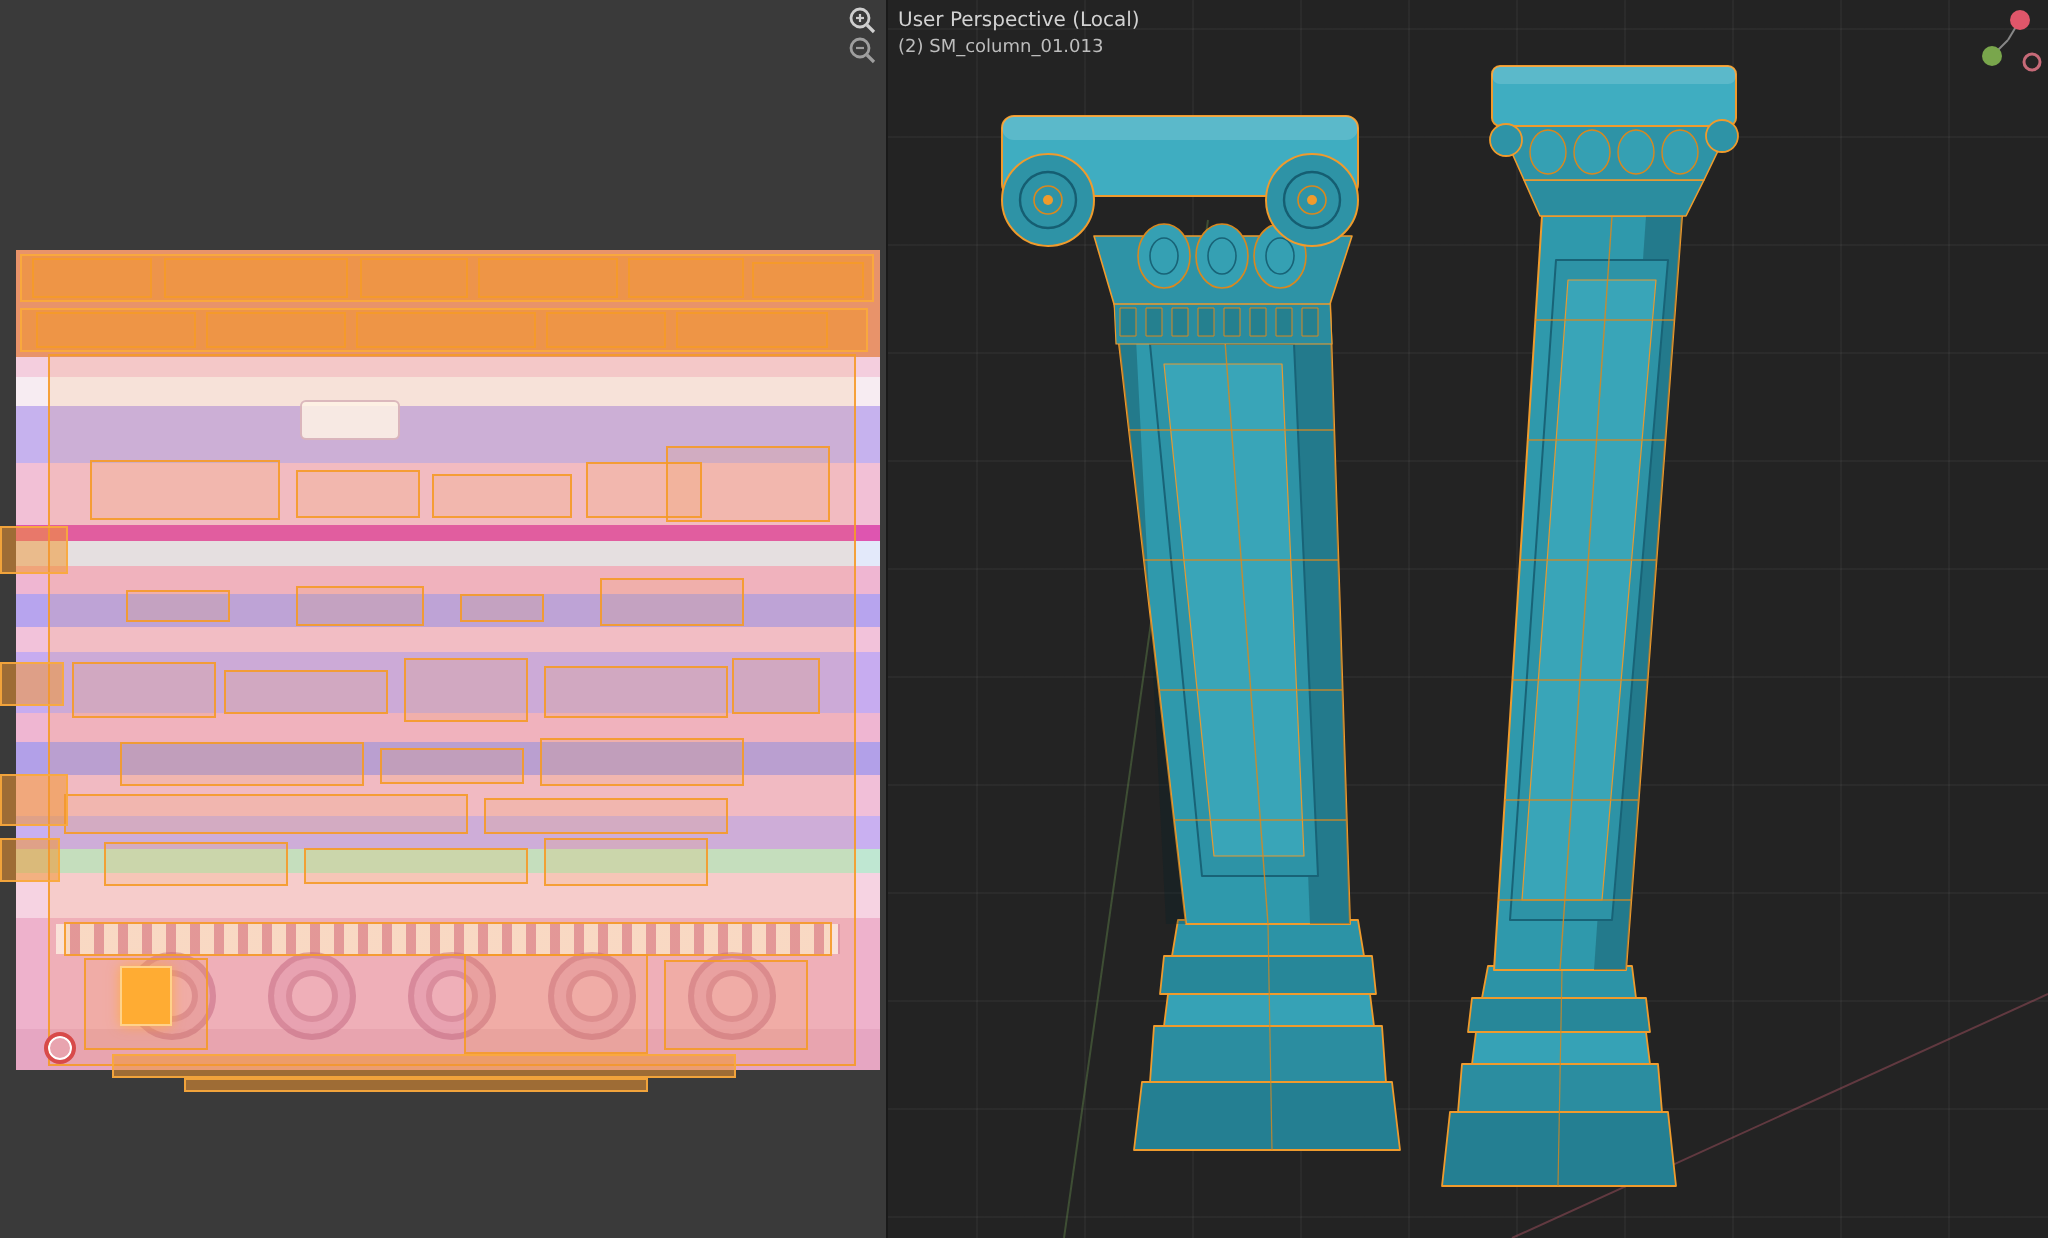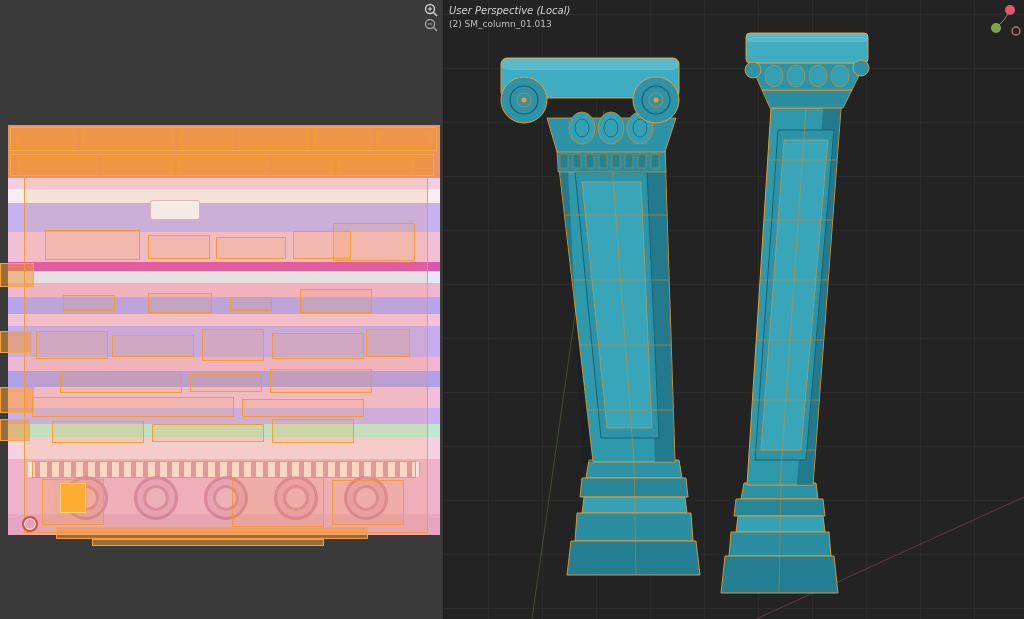--- a/index.html
+++ b/index.html
@@ -65,21 +65,21 @@
     position:absolute;left:444px;top:0;width:580px;height:619px;
     background-color:#232323;
     background-image:
       linear-gradient(rgba(140,140,140,.08) 1px, transparent 1px),
       linear-gradient(90deg, rgba(140,140,140,.08) 1px, transparent 1px);
     background-size:54px 54px;
     background-position:-10px 14px;
   }
   #viewport-canvas{position:absolute;left:0;top:0;}
   #viewport-header{position:absolute;left:5px;top:4px;line-height:1.35;pointer-events:none;}
-  #perspective-label{font-size:10px;color:#d2d2d2;font-style:italic;}
+  #perspective-label{font-size:10px;color:#d2d2d2;}
   #object-label{font-size:9px;color:#bdbdbd;}
   
   .corner-icon{position:absolute;width:14px;height:14px;}
   #zoom-in-icon{left:424px;top:3px;}
   #zoom-out-icon{left:424px;top:18px;opacity:.8;}
 </style>
 </head>
 <body>
 
 <div id="screen">

